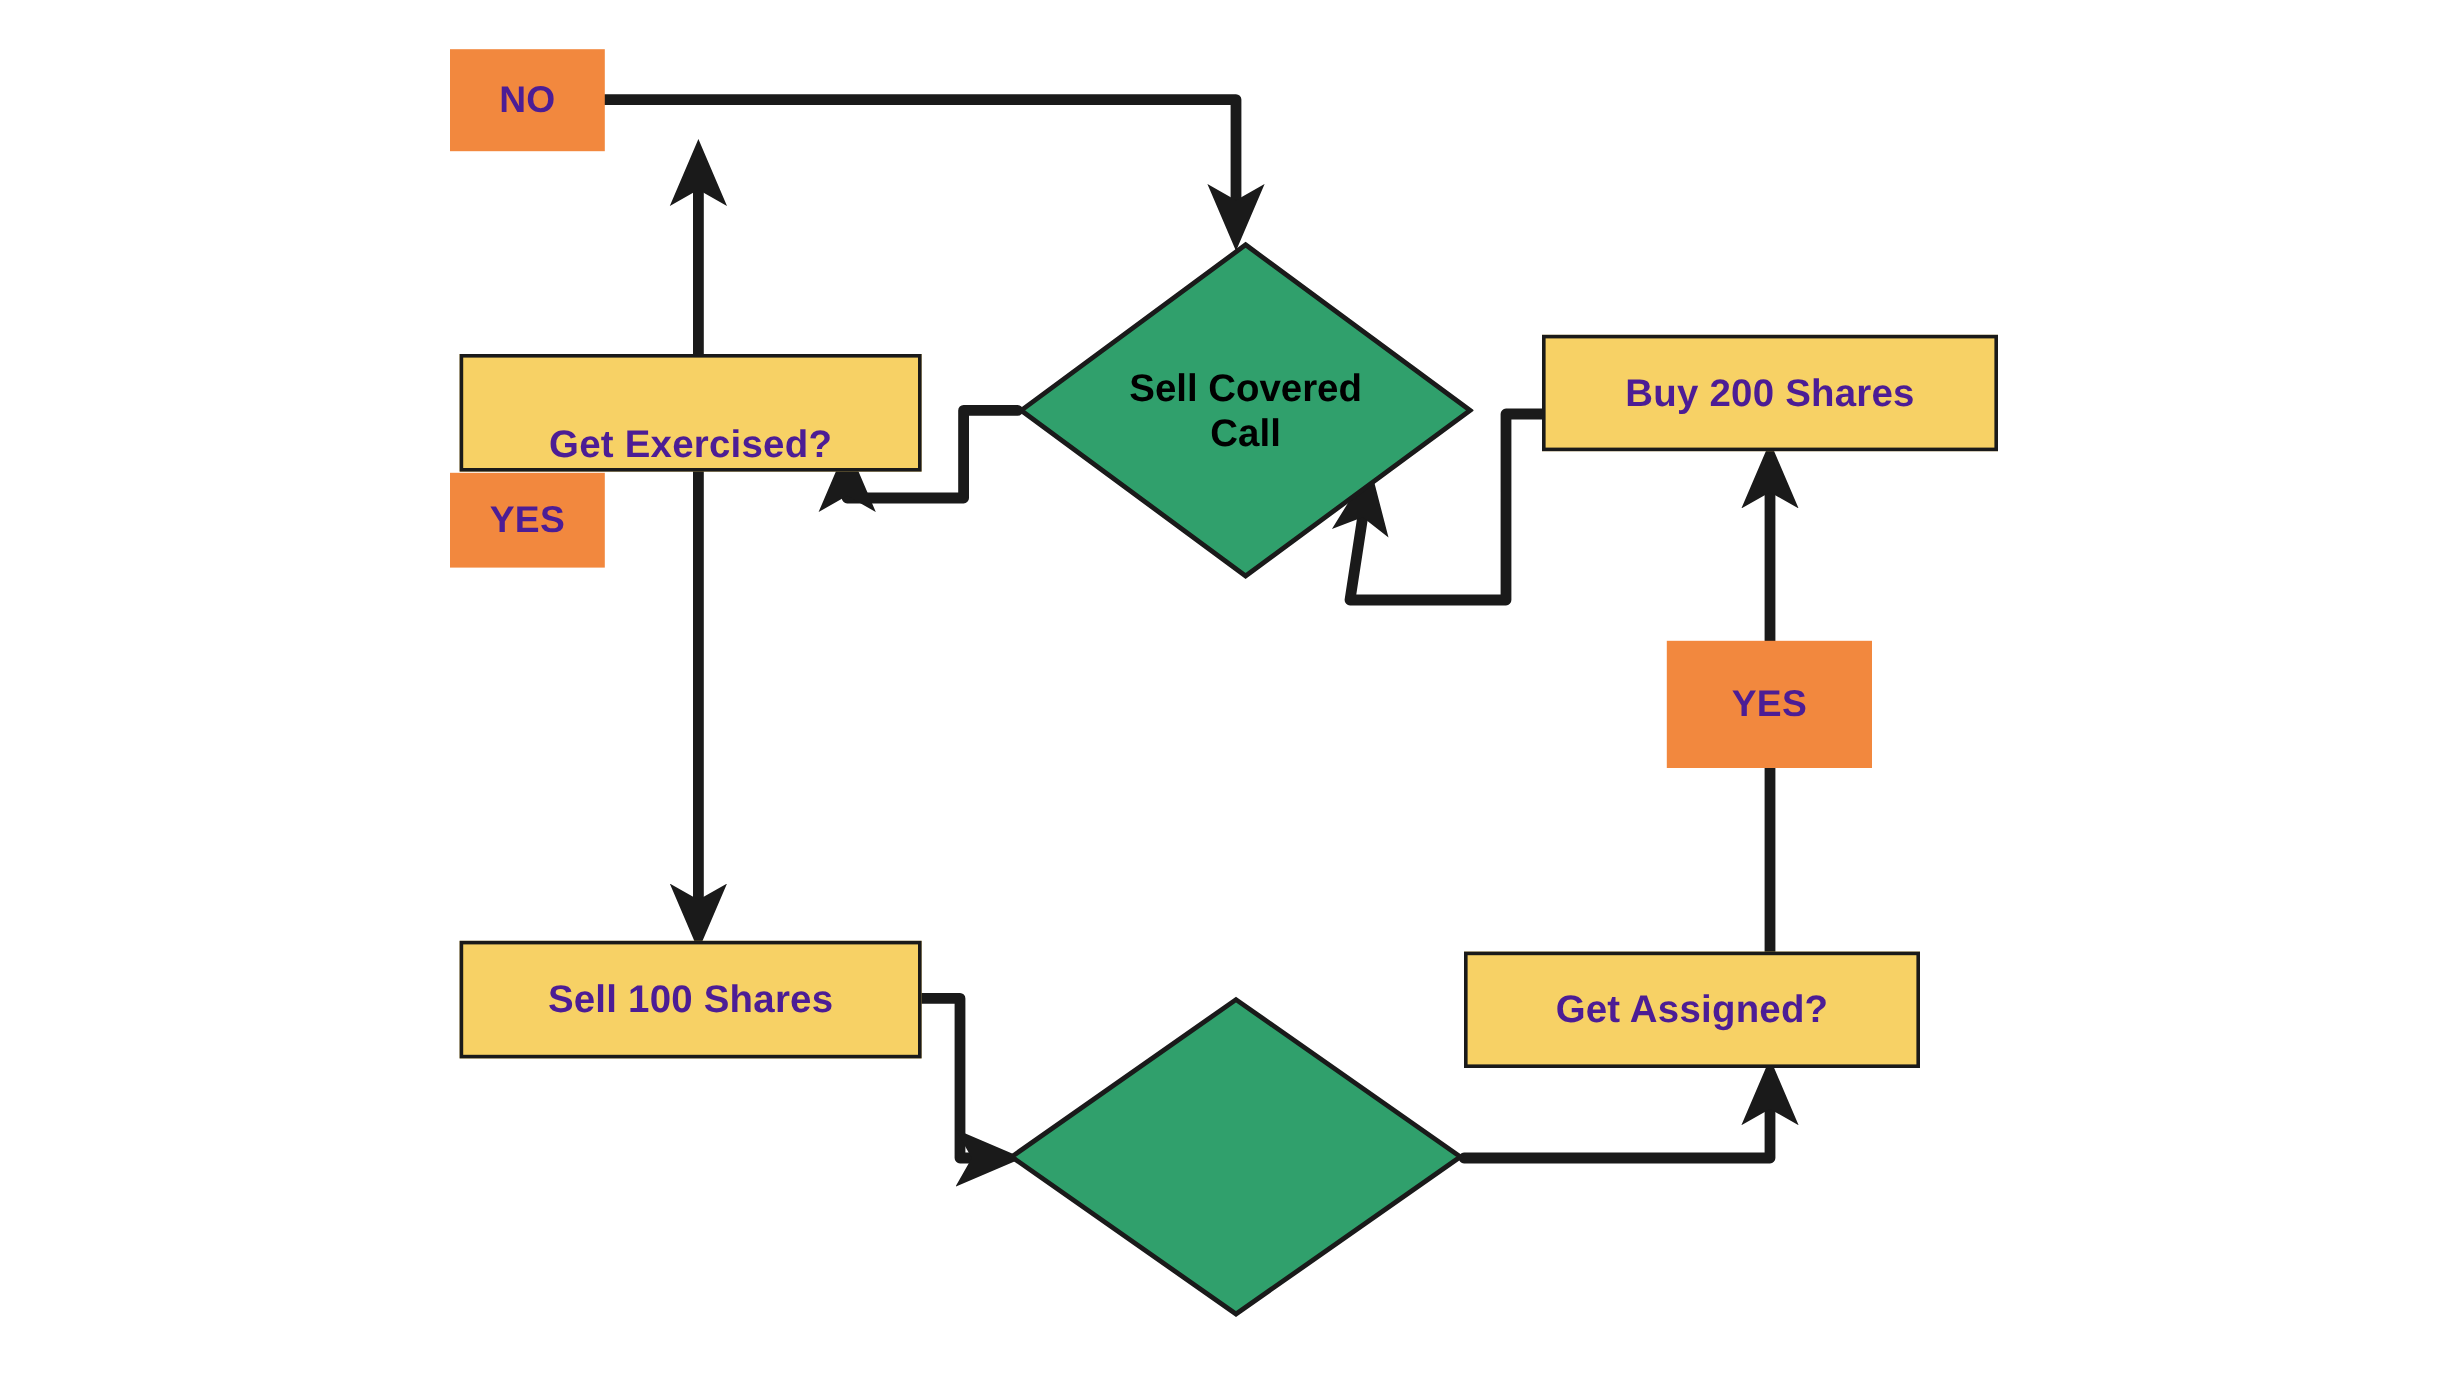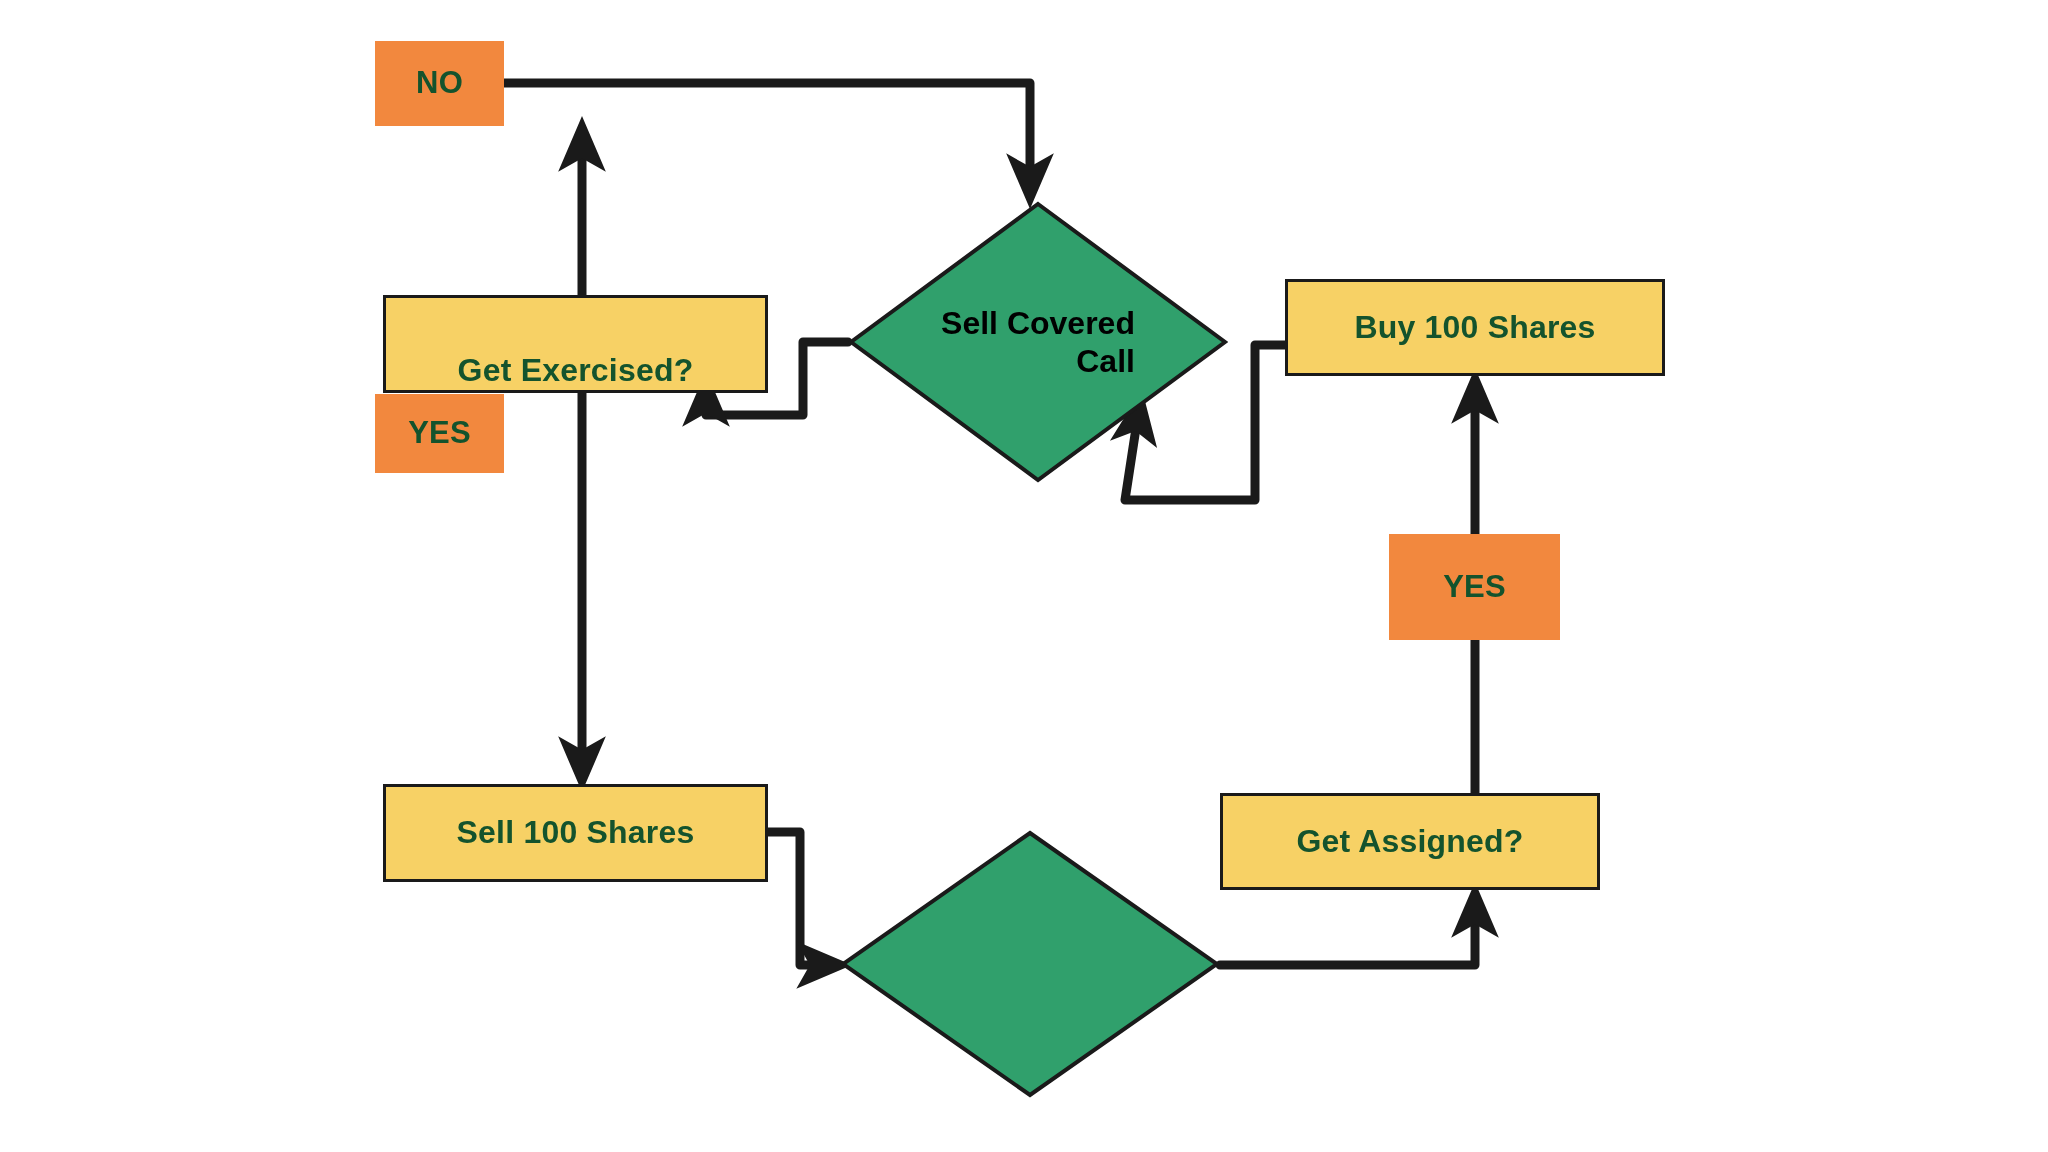--- a/index.html
+++ b/index.html
@@ -24,21 +24,21 @@
     z-index: 1;
   }
   .node {
     position: absolute;
     z-index: 2;
     box-sizing: border-box;
     display: flex;
     align-items: center;
     justify-content: center;
     text-align: center;
-    color: #14532d;
+    color: #4c1d95;
     font-weight: bold;
     line-height: 1.18;
     letter-spacing: 0.2px;
     user-select: none;
   }
   .box {
     border: 3px solid #1a1a1a;
   }
   .tag {
     border: none;
@@ -78,21 +78,21 @@
     left: 1220px; top: 793px;  width: 380px;  height: 97px;
     font-size: 32px;
   }
   
   .diamond {
     position: absolute;
     z-index: 2;
     display: flex;
     align-items: center;
     justify-content: center;
-    text-align: right;
+    text-align: center;
     color: #000000;
     font-weight: bold;
     font-size: 32px;
     line-height: 1.2;
     user-select: none;
   }
   .diamond .dshape {
     position: absolute;
     left: 0; top: 0;
     width: 100%;
@@ -148,21 +148,21 @@
 
   <div class="node tag" id="node-yes-left" style="background:#F2883E;">
     <span class="label-inner">YES</span>
   </div>
 
   <div class="node box" id="node-sell-100" style="background:#F7D165;">
     <span class="label-inner">Sell 100 Shares</span>
   </div>
 
   <div class="node box" id="node-buy-100" style="background:#F7D165;">
-    <span class="label-inner">Buy 100 Shares</span>
+    <span class="label-inner">Buy 200 Shares</span>
   </div>
 
   <div class="node tag" id="node-yes-right" style="background:#F2883E;">
     <span class="label-inner">YES</span>
   </div>
 
   <div class="node box" id="node-get-assigned" style="background:#F7D165;">
     <span class="label-inner">Get Assigned?</span>
   </div>
 

